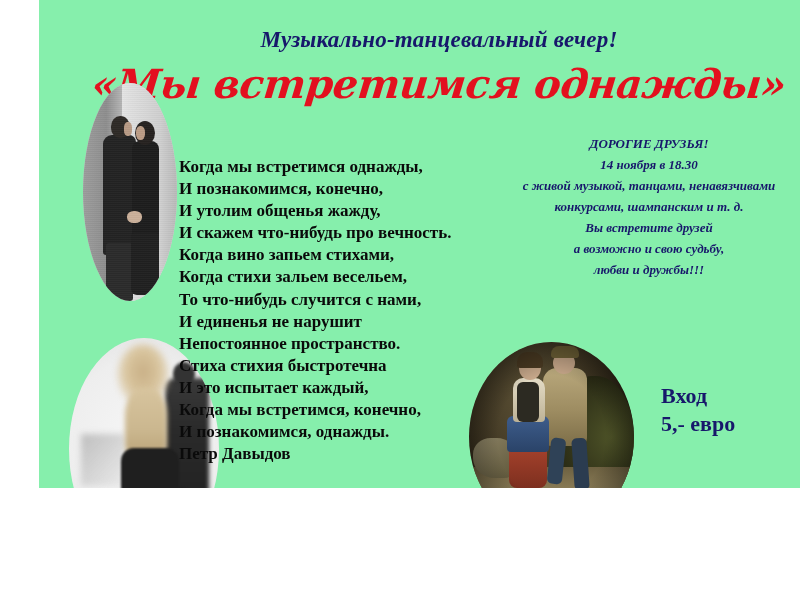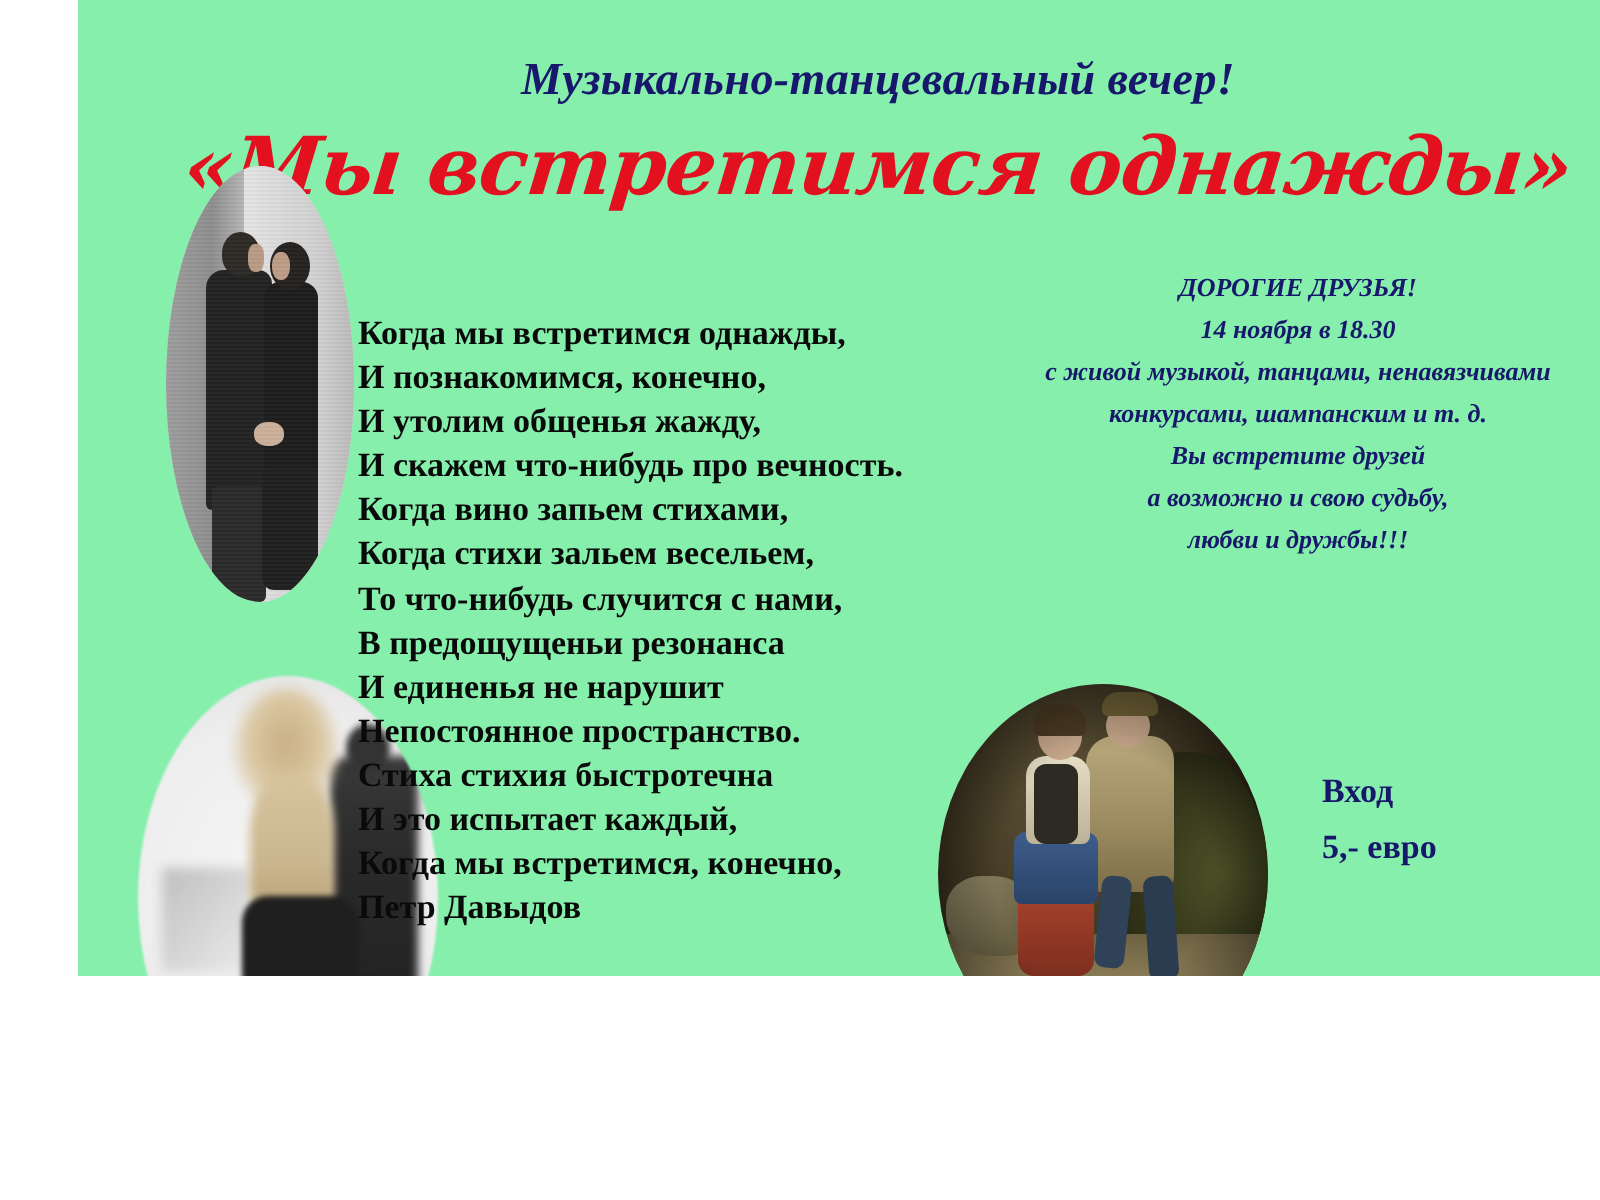--- a/index.html
+++ b/index.html
@@ -83,21 +83,21 @@
   }
   .invite div { white-space: nowrap; }
 
   
   .entry {
     position: absolute;
     left: 622px;
     top: 382px;
     font-family: "Liberation Serif", "DejaVu Serif", serif;
     font-weight: bold;
-    font-size: 17px;
+    font-size: 22px;
     line-height: 28px;
     color: #17176b;
     z-index: 5;
   }
   .entry div { white-space: nowrap; }
 
   
   .photo {
     position: absolute;
     overflow: hidden;
@@ -356,26 +356,26 @@
   </div>
 
   <div class="poem">
     <div>Когда мы встретимся однажды,</div>
     <div>И познакомимся, конечно,</div>
     <div>И утолим общенья жажду,</div>
     <div>И скажем что-нибудь про вечность.</div>
     <div>Когда вино запьем стихами,</div>
     <div>Когда стихи зальем весельем,</div>
     <div>То что-нибудь случится с нами,</div>
-    <div>В предощущеньи резонанса</div>
     <div>И единенья не нарушит</div>
     <div>Непостоянное пространство.</div>
     <div>Стиха стихия быстротечна</div>
     <div>И это испытает каждый,</div>
     <div>Когда мы встретимся, конечно,</div>
+    <div>И познакомимся, однажды.</div>
     <div class="author">Петр Давыдов</div>
   </div>
 
   <div class="invite">
     <div>ДОРОГИЕ ДРУЗЬЯ!</div>
     <div>14 ноября в 18.30</div>
     <div>с живой музыкой, танцами, ненавязчивами</div>
     <div>конкурсами, шампанским и т. д.</div>
     <div>Вы встретите друзей</div>
     <div>а возможно и свою судьбу,</div>

